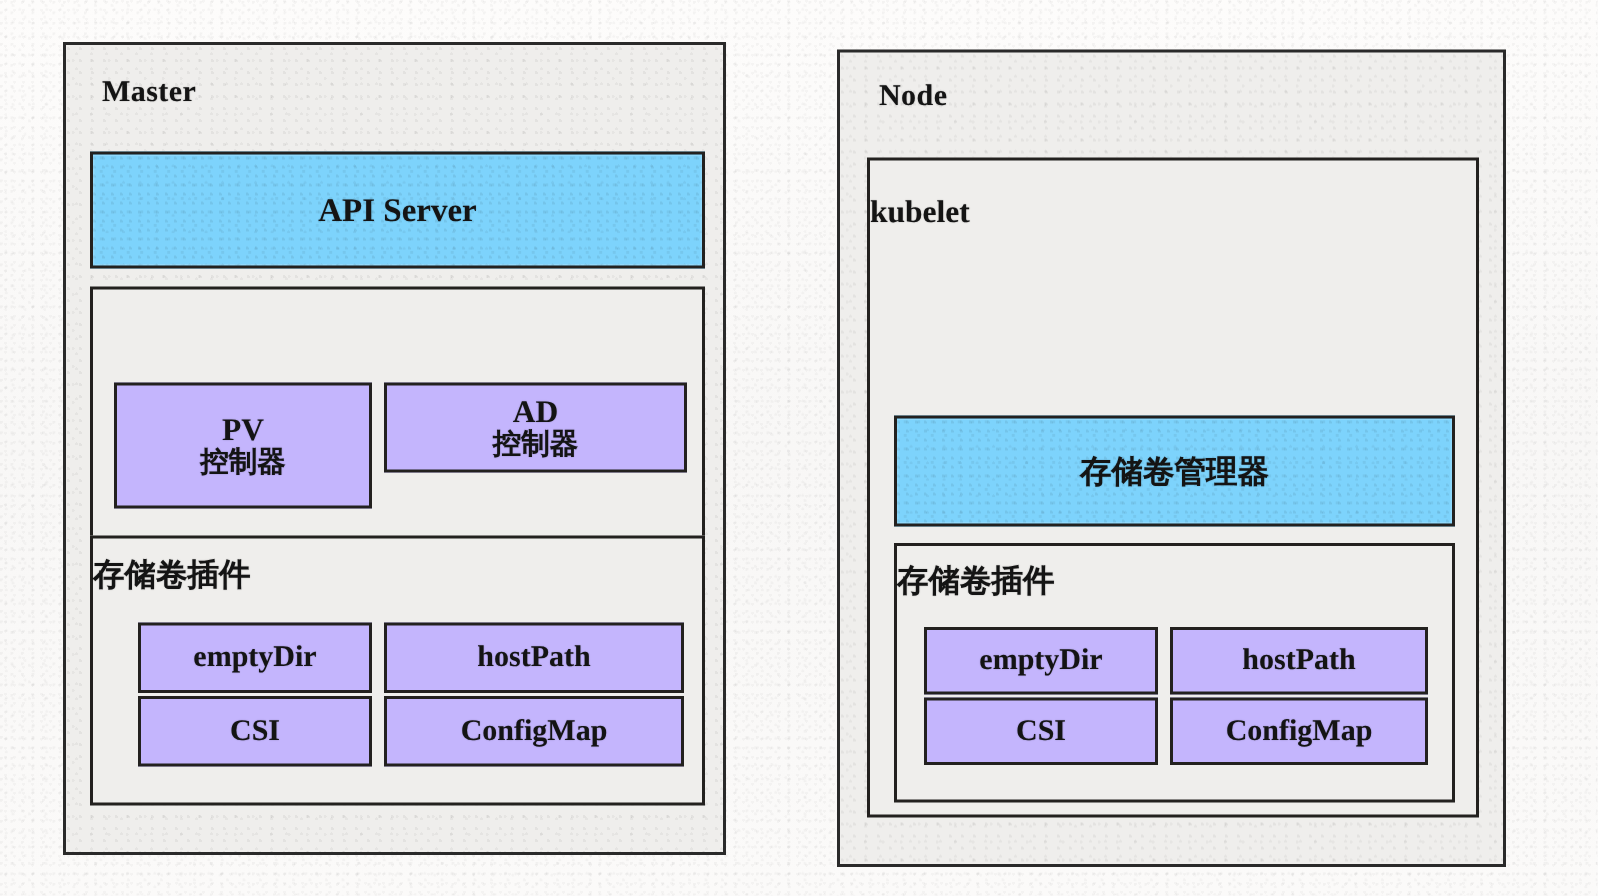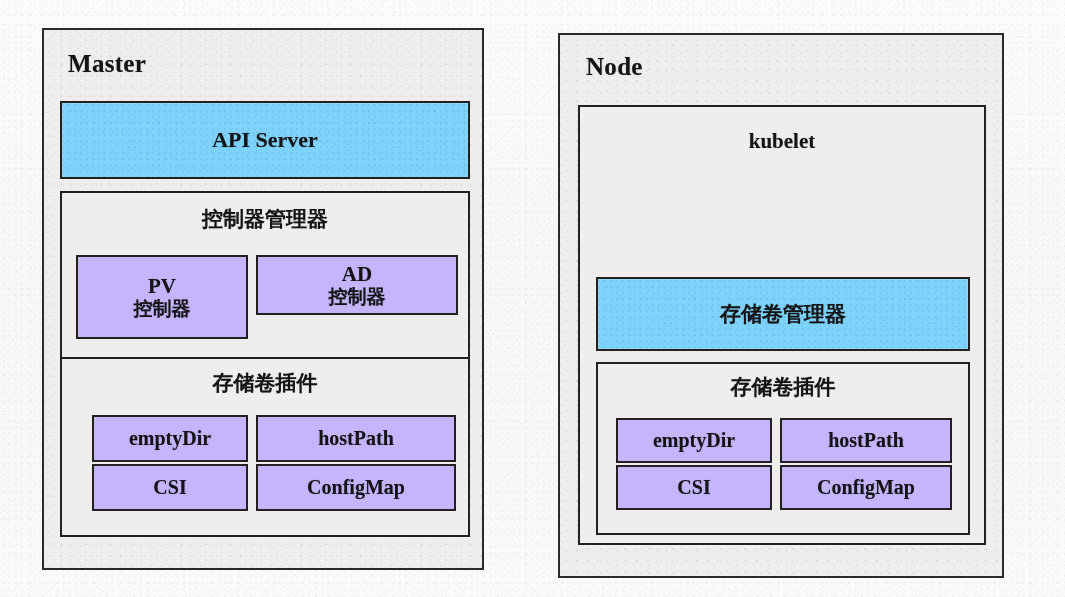--- a/index.html
+++ b/index.html
@@ -36,21 +36,21 @@
     content:"";position:absolute;inset:0;
     background:
       radial-gradient(circle at 20% 30%, rgba(0,0,0,.05) 0 1px, transparent 1px),
       radial-gradient(circle at 70% 60%, rgba(0,0,0,.045) 0 1px, transparent 1px),
       radial-gradient(circle at 40% 85%, rgba(0,0,0,.04) 0 1px, transparent 1px);
     background-size:8px 8px,10px 10px,12px 12px;
     pointer-events:none;
   }
   .panel-title{
     position:absolute;
-    font-size:25px;
+    font-size:20px;
     font-weight:bold;
     letter-spacing:.3px;
     z-index:3;
     text-shadow:0 0 1px rgba(0,0,0,.35);
   }
 
   .box{
     position:absolute;
     border:2px solid #23211f;
     box-sizing:border-box;
@@ -68,21 +68,21 @@
       radial-gradient(circle at 85% 70%, rgba(0,0,0,.05) 0 1px, transparent 1px);
     background-size:6px 6px,9px 9px,11px 11px;
     pointer-events:none;
   }
   .box-plain{ background:#efeeec; }
   .box-white{ background:#c4b5fd; }
 
   .lbl{
     position:absolute;
     left:0;right:0;
-    text-align:center;
+    text-align:left;
     z-index:3;
     text-shadow:0 0 1px rgba(0,0,0,.3);
     white-space:nowrap;
   }
   .lbl-center{
     position:absolute;inset:0;
     display:flex;align-items:center;justify-content:center;
     text-align:center;
     z-index:3;
     text-shadow:0 0 1px rgba(0,0,0,.3);
@@ -104,21 +104,20 @@
 
   <div class="panel" style="left:42px;top:28px;width:442px;height:542px;">
 
     <div class="panel-title t-en" style="left:24px;top:20px;">Master</div>
 
     <div class="box box-shaded" style="left:16px;top:71px;width:410px;height:78px;">
       <div class="lbl-center t-en fs22">API Server</div>
     </div>
 
     <div class="box box-plain" style="left:16px;top:161px;width:410px;height:206px;">
-      <div class="lbl t-cn fs21" style="top:12px;">控制器管理器</div>
 
       <div class="box box-white" style="left:14px;top:62px;width:172px;height:84px;">
         <div class="lbl-center">
           <div>
             <div class="t-en fs21">PV</div>
             <div class="t-cn fs19">控制器</div>
           </div>
         </div>
       </div>
 

